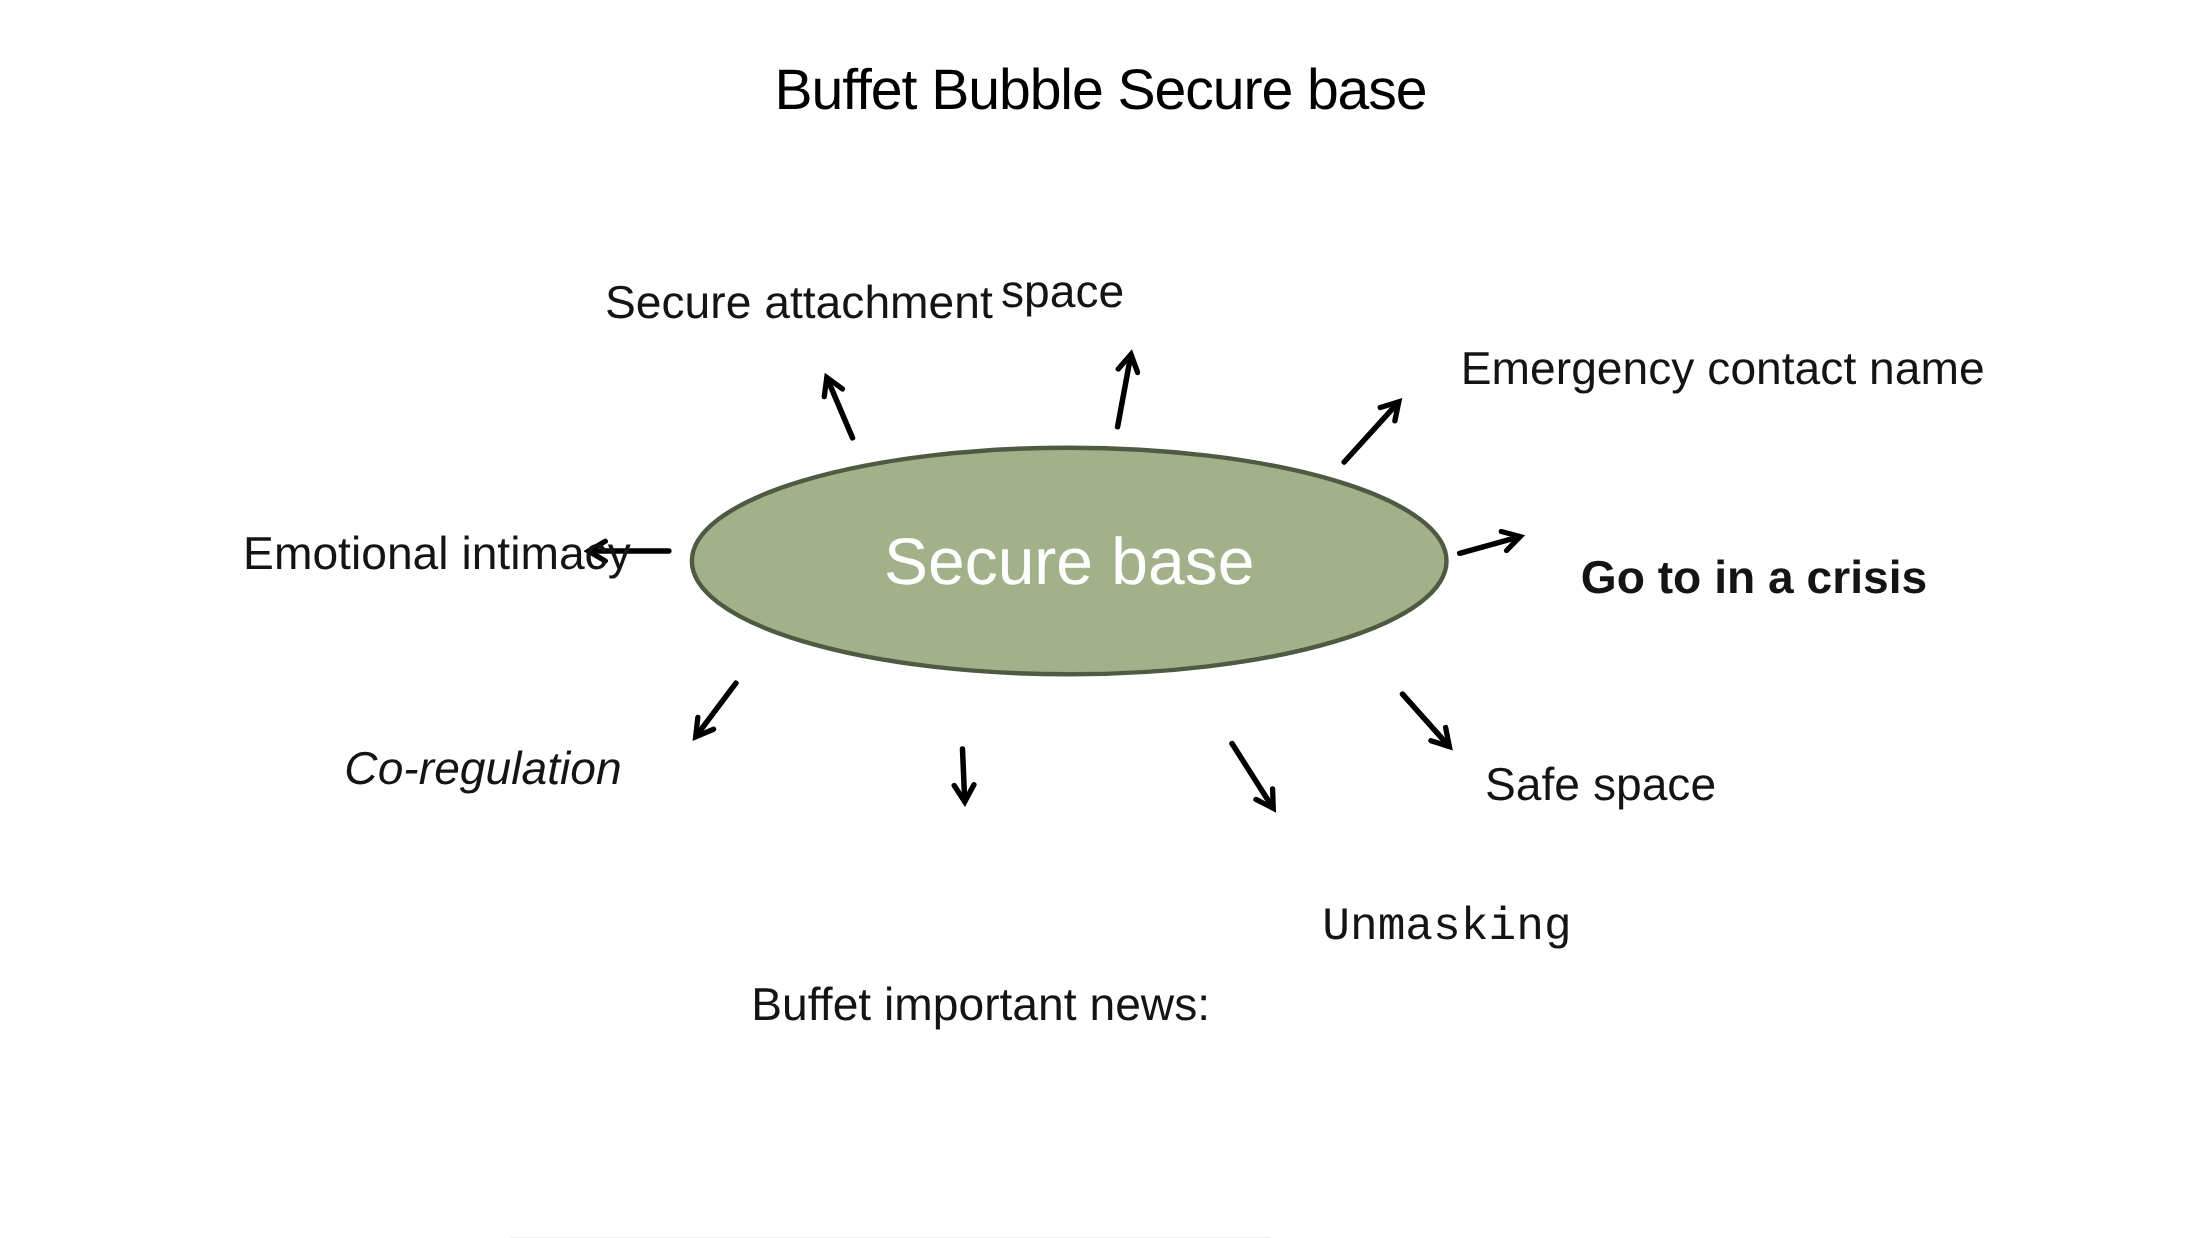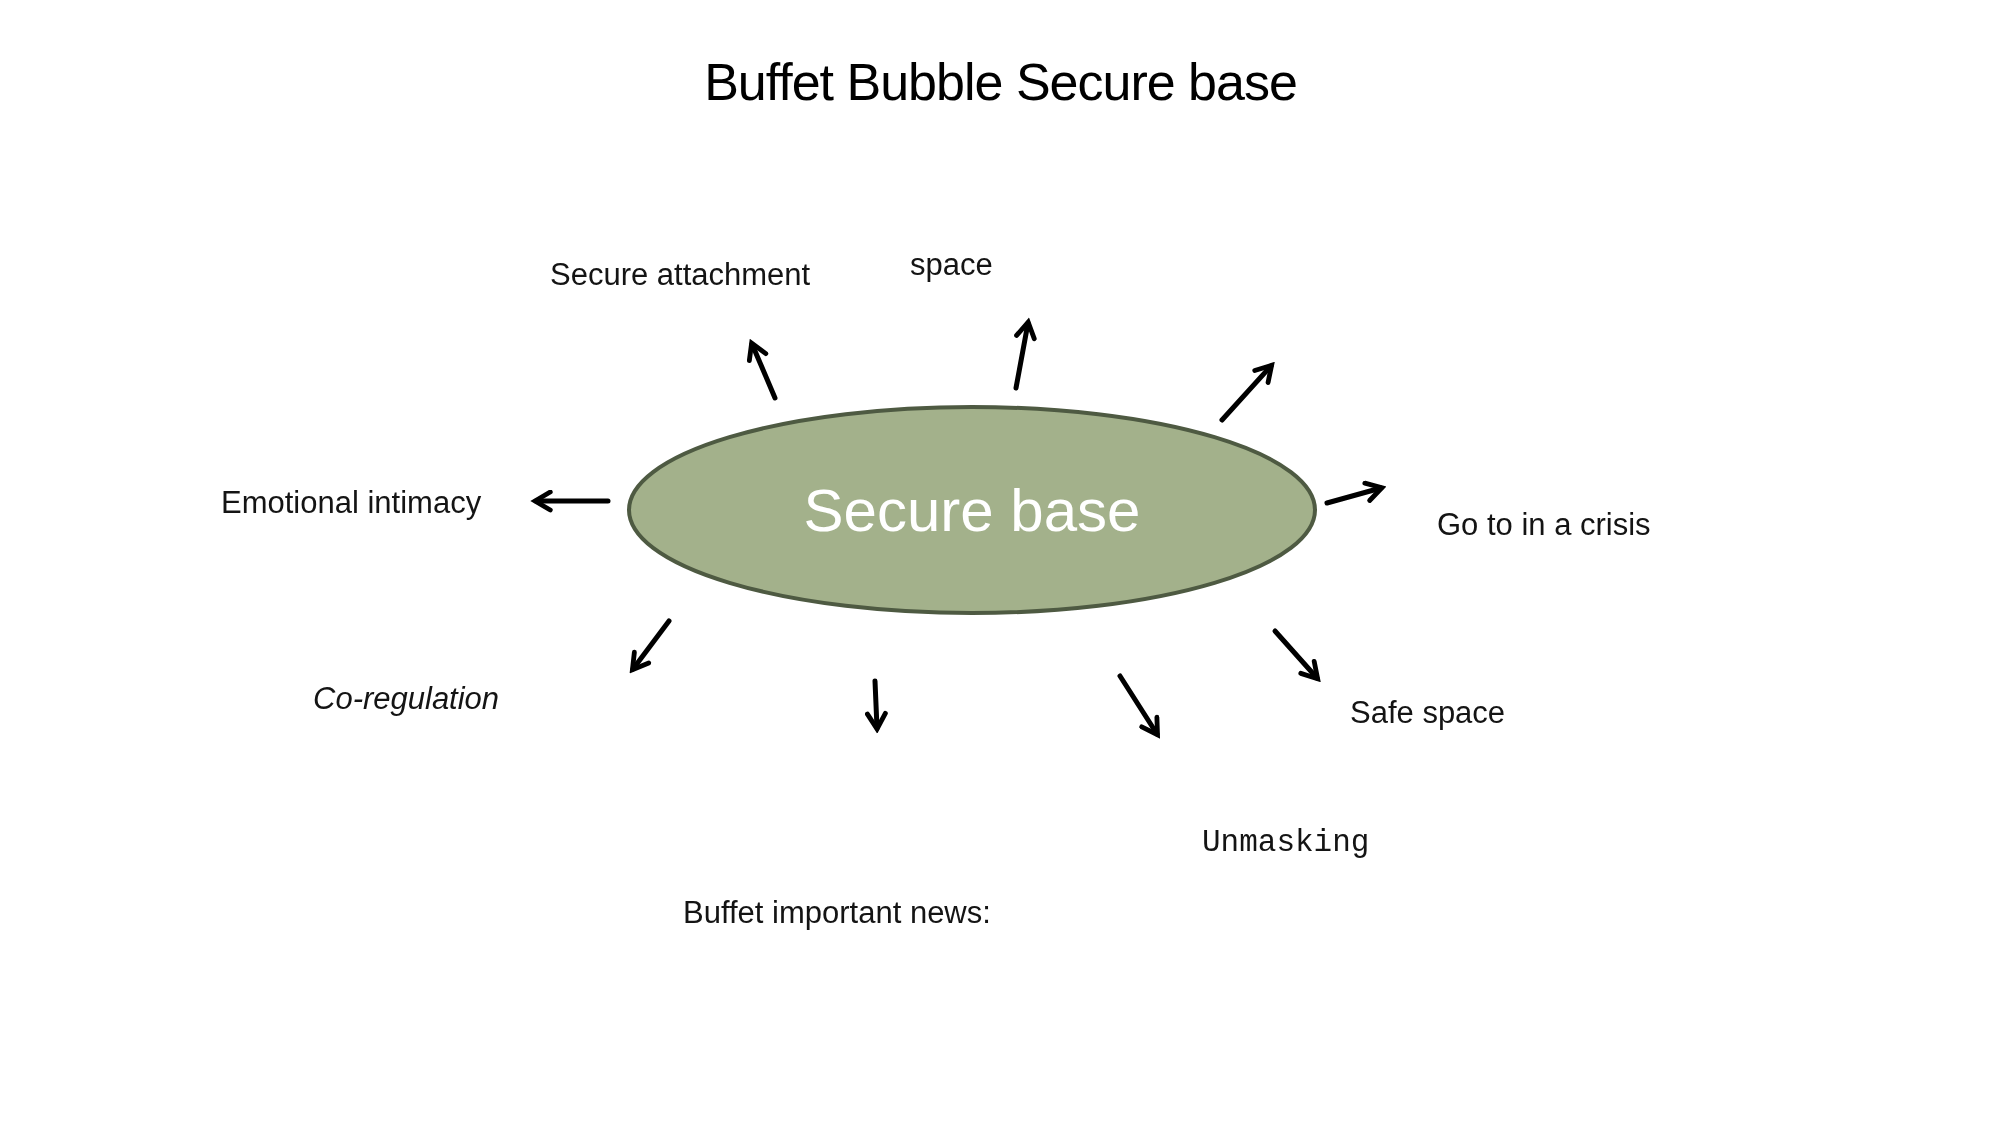--- a/index.html
+++ b/index.html
@@ -27,21 +27,21 @@
     font-size:52px;
     font-weight:400;
     letter-spacing:-1px;
     color:var(--title_text);
   }
   .diagram-svg{
     position:absolute;left:0;top:0;width:2001px;height:1125px;
   }
   .node-label{
     position:absolute;
-    font-size:31px;
+    font-size:42px;
     line-height:46px;
     color:var(--label_text);
     white-space:pre;
   }
   .center-label{
     position:absolute;
     left:972px;top:510px;
     transform:translate(-50%,-50%);
     font-size:60px;
     color:var(--center_text);
@@ -86,24 +86,25 @@
     <line class="arrow-line" x1="1120" y1="676" x2="1157" y2="734" marker-end="url(#arrowhead)"></line>
     <line class="arrow-line" x1="1275" y1="631" x2="1317" y2="678" marker-end="url(#arrowhead)"></line>
   </svg>
 
   <div class="center-label">Secure base</div>
 
   <div class="node-label" style="left:550px;top:252px;">Secure attachment</div>
 
   <div class="node-label" style="left:910px;top:242px;">space</div>
 
+  <div class="node-label" style="left:1328px;top:312px;">Emergency contact name</div>
 
   <div class="node-label" style="left:185px;top:480px;margin-left:36px;">Emotional intimacy</div>
 
-  <div class="node-label" style="left:1437px;top:502px;">Go to in a crisis</div>
+  <div class="node-label" style="left:1437px;top:502px;font-weight:bold;">Go to in a crisis</div>
 
   <div class="node-label" style="left:313px;top:676px;font-style:italic;">Co-regulation</div>
 
   <div class="node-label" style="left:683px;top:798px;">
     <div>Buffet important news:</div>
   </div>
 
   <div class="node-label" style="left:1202px;top:820px;font-family:Liberation Mono, monospace;">Unmasking</div>
 
   <div class="node-label" style="left:1350px;top:690px;">Safe space</div>

